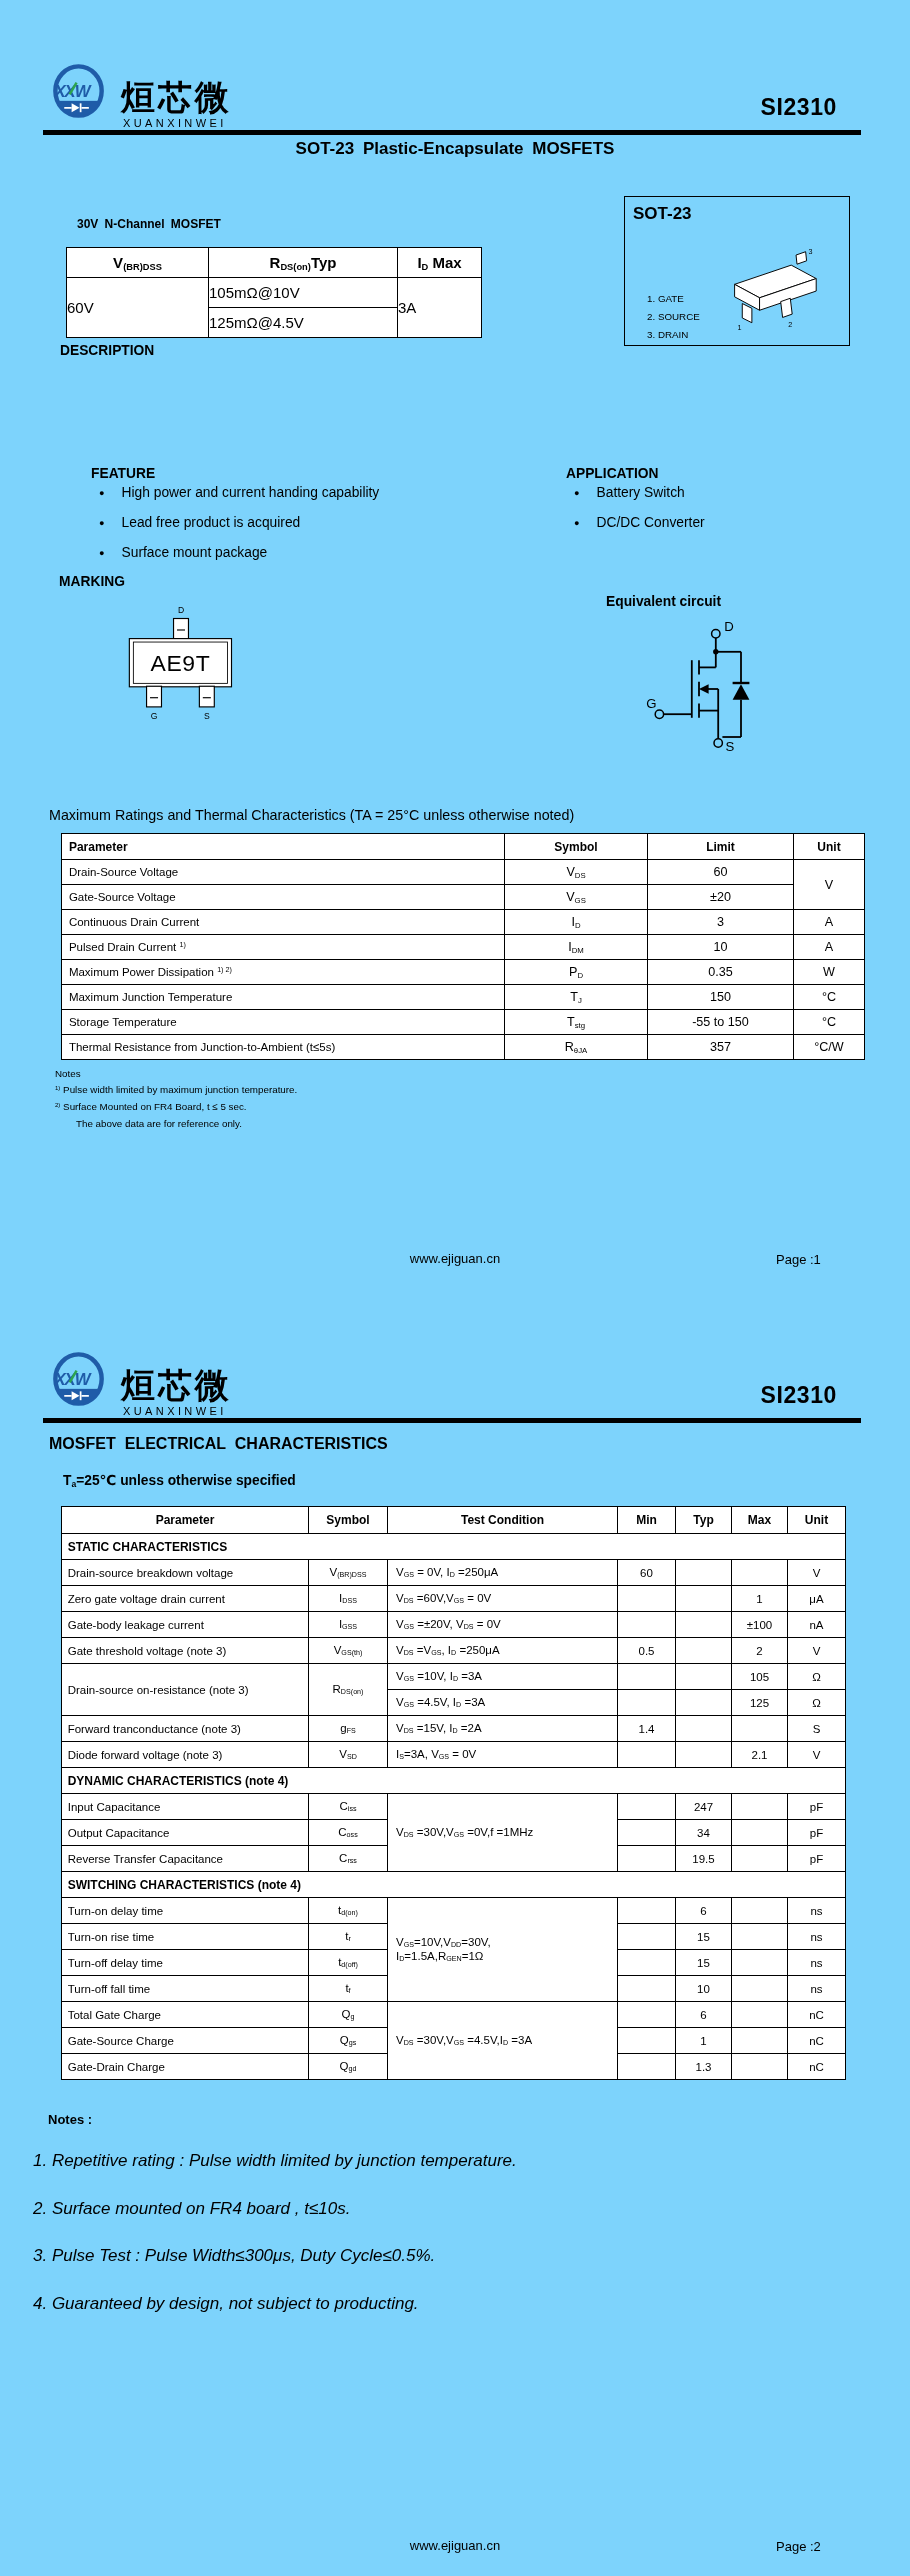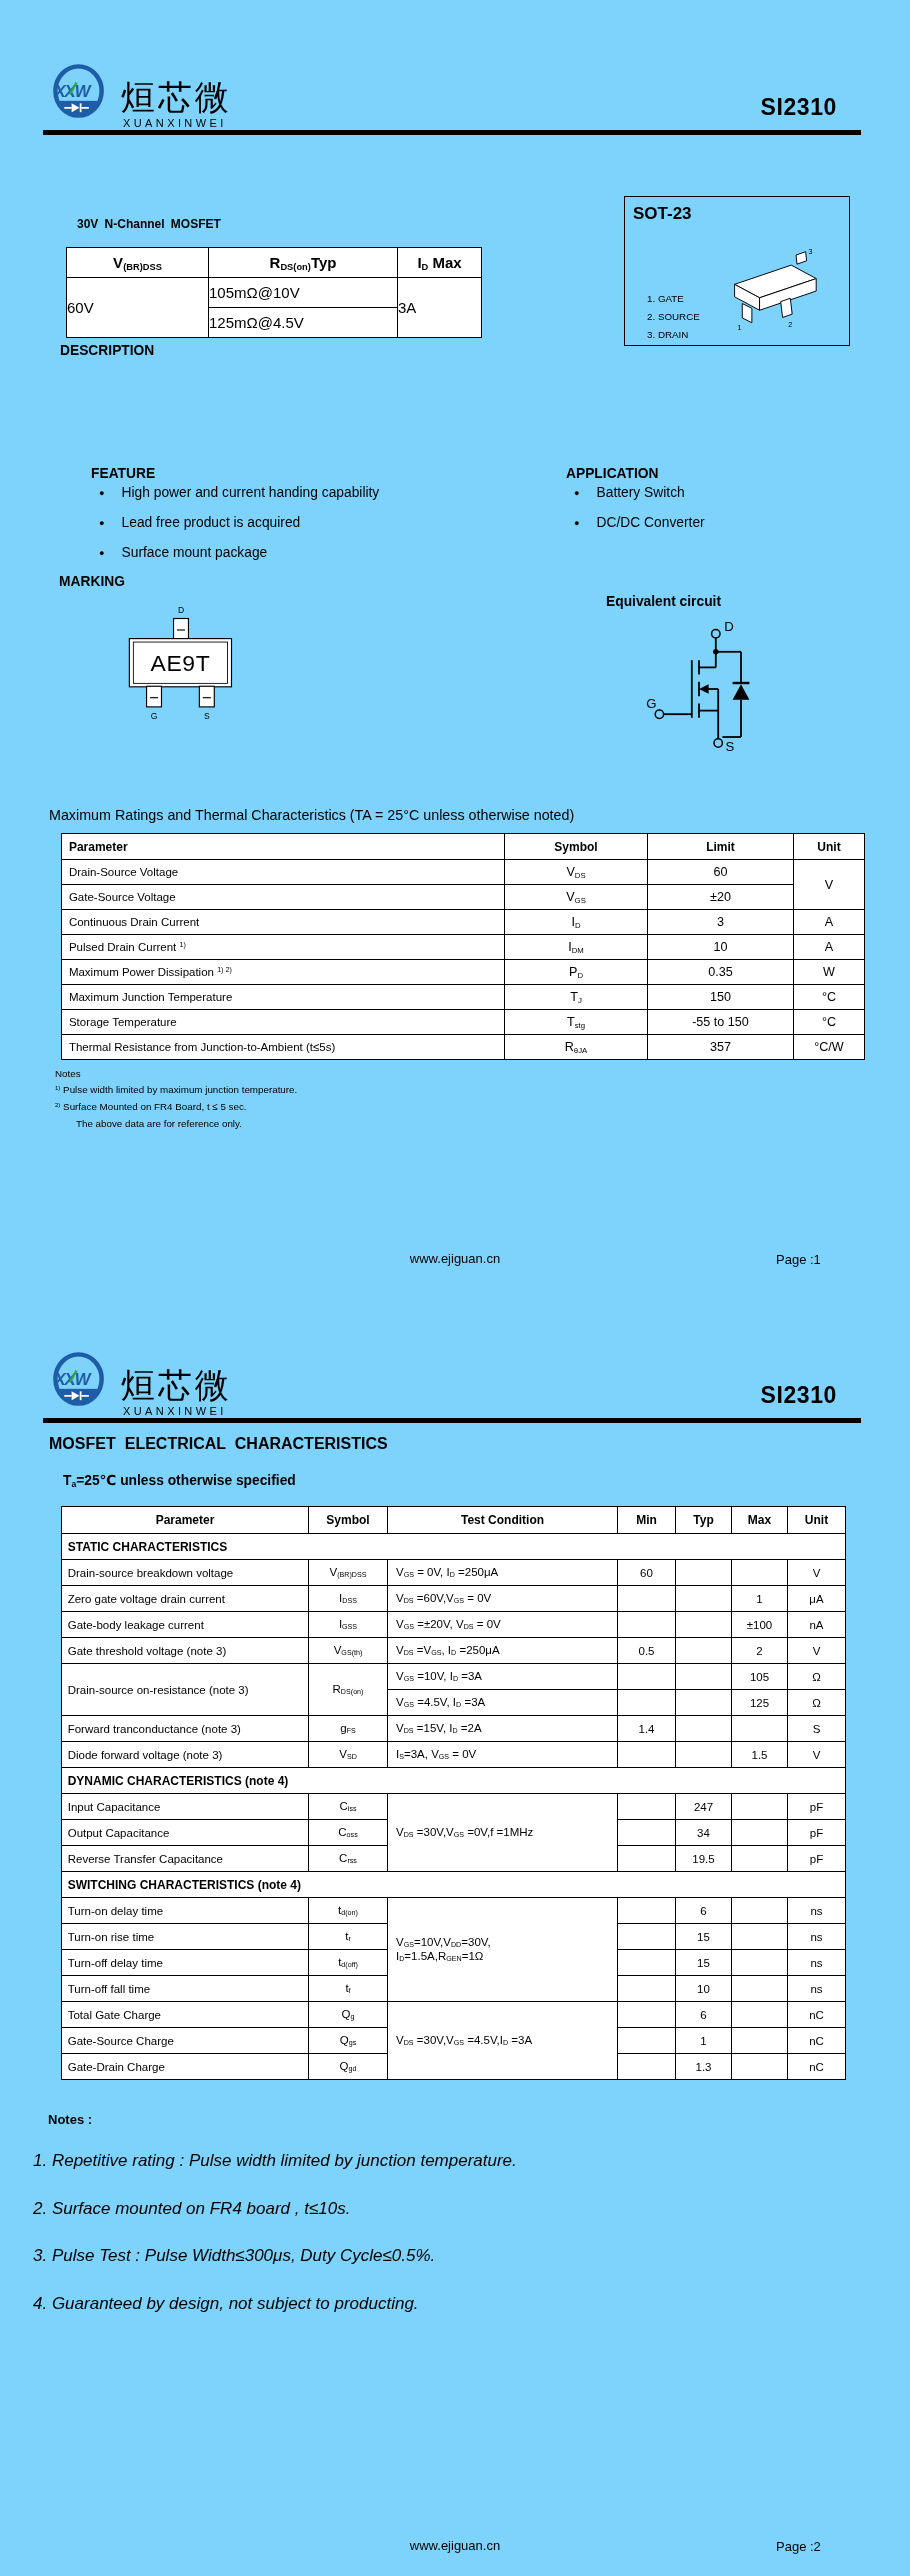--- a/index.html
+++ b/index.html
@@ -8,21 +8,21 @@
     width: 910px;
     font-family: "Liberation Sans", "DejaVu Sans", sans-serif;
     color: #000;
   }
   .page { position: relative; width: 910px; height: 1288px; background: #7dd3fc; overflow: hidden; }
   .abs { position: absolute; }
   sub { font-size: 62%; vertical-align: -0.2em; letter-spacing: 0; }
   sup { font-size: 62%; vertical-align: 0.55em; }
 
   
-  .logo-cn { position:absolute; left:78px; top:19.5px; font-size:34px; font-weight:normal; letter-spacing:2.9px; white-space:nowrap; }
+  .logo-cn { position:absolute; left:78px; top:19.5px; font-size:34px; font-weight:bold; letter-spacing:2.9px; white-space:nowrap; }
   .logo-en { position:absolute; left:80px; top:62px; font-size:11px; letter-spacing:3.4px; white-space:nowrap; }
   .partnum { right:73px; top:94px; font-size:23px; font-weight:bold; letter-spacing:0.6px; }
   .rule { left:43px; top:130px; width:818px; height:4.6px; background:#000; }
 
   .doc-title { left:0; top:139px; width:100%; text-align:center; font-size:17px; font-weight:bold; word-spacing:4px; }
   .subtitle { left:77px; top:217px; font-size:12px; font-weight:bold; word-spacing:2.9px; }
 
   table { border-collapse: collapse; table-layout: fixed; background:#fff; }
   td, th { border: 1.1px solid #000; overflow: hidden; }
 
@@ -90,20 +90,21 @@
       <rect x="64.5" y="82" width="3.5" height="18" fill="#ffffff"></rect>
       <rect x="33" y="89.5" width="15" height="3.5" fill="#ffffff"></rect>
       <rect x="68" y="89.5" width="15" height="3.5" fill="#ffffff"></rect>
     </svg>
     <div class="logo-cn">烜芯微</div>
     <div class="logo-en">XUANXINWEI</div>
   </div>
   <div class="abs partnum">SI2310</div>
   <div class="abs rule"></div>
 
+  <div class="abs doc-title">SOT-23 Plastic-Encapsulate MOSFETS</div>
   <div class="abs subtitle">30V N-Channel MOSFET</div>
 
   <table class="quick abs" style="left:66px; top:247px;">
     <colgroup>
         <col style="width:142px">
         <col style="width:189px">
         <col style="width:84px">
       </colgroup>
     <tbody>
         <tr>
@@ -409,21 +410,21 @@
       <td></td>
       <td></td>
       <td>S</td>
     </tr>
     <tr>
       <td class="p">Diode forward voltage (note 3)</td>
       <td>V<sub>SD</sub></td>
       <td class="c">I<sub>S</sub>=3A, V<sub>GS</sub> = 0V</td>
       <td></td>
       <td></td>
-      <td>1.5</td>
+      <td>2.1</td>
       <td>V</td>
     </tr>
     <tr>
       <td class="sec" colspan="7">DYNAMIC CHARACTERISTICS (note 4)</td>
     </tr>
     <tr>
       <td class="p">Input Capacitance</td>
       <td>C<sub>iss</sub></td>
       <td class="c" rowspan="3">V<sub>DS</sub> =30V,V<sub>GS</sub> =0V,f =1MHz</td>
       <td></td>

